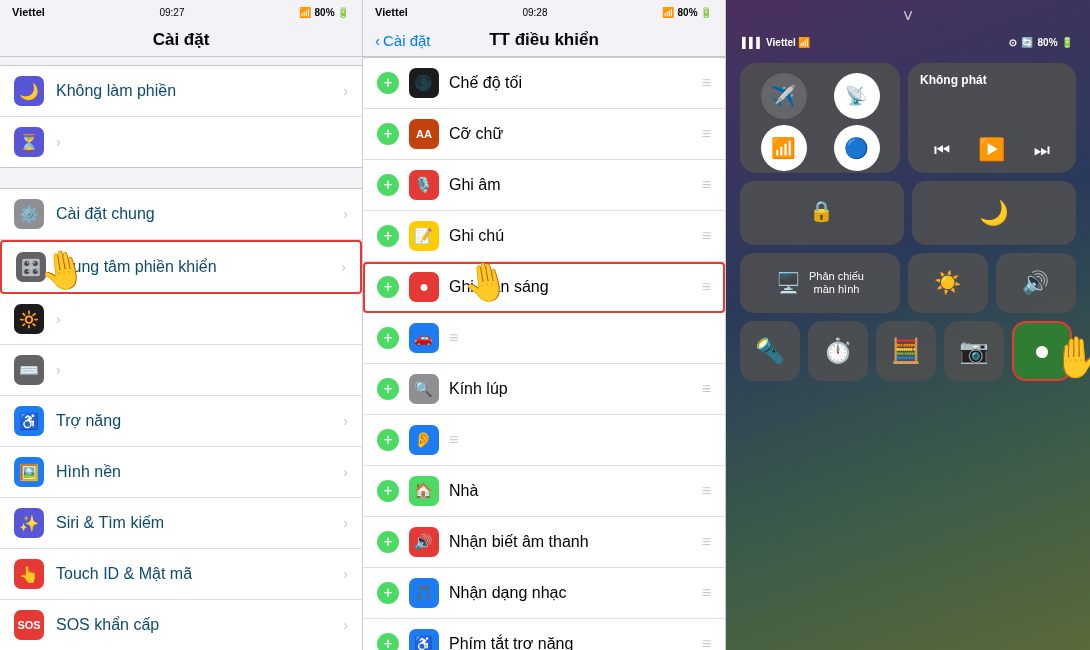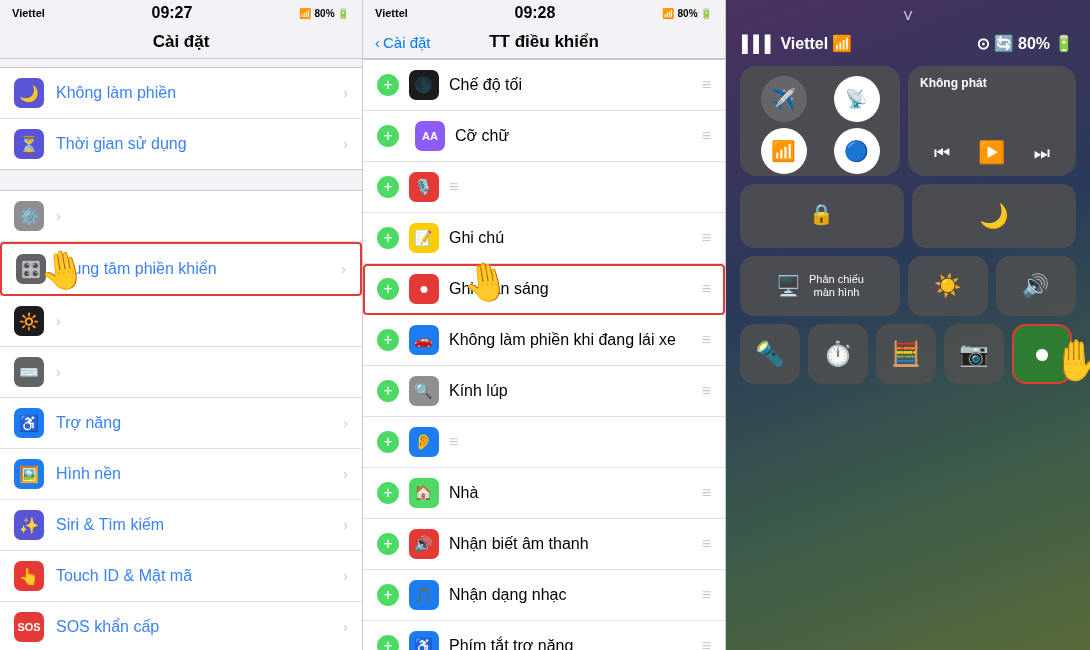--- a/index.html
+++ b/index.html
@@ -26,21 +26,21 @@
       display: flex;
       justify-content: space-between;
       align-items: center;
       padding: 4px 12px;
       background: #f2f2f7;
       font-size: 11px;
       font-weight: 600;
       min-height: 24px;
     }
     .status-bar .carrier { font-size: 11px; font-weight: 600; }
-    .status-bar .time { font-size: 16px; font-weight: 700; }
+    .status-bar .time { font-size: 10px; font-weight: 400; }
     .status-bar .icons { display: flex; align-items: center; gap: 3px; font-size: 10px; }
 
     
     .nav-bar {
       display: flex;
       align-items: center;
       justify-content: center;
       padding: 6px 12px;
       background: #f2f2f7;
       position: relative;
@@ -100,21 +100,21 @@
       align-items: center;
       justify-content: center;
       font-size: 16px;
       color: #fff;
       flex-shrink: 0;
     }
 
     .settings-item .item-label {
       flex: 1;
       font-size: 16px;
-      color: #3b82f6;
+      color: #0c4a6e;
     }
 
     .settings-item .chevron {
       color: #c7c7cc;
       font-size: 14px;
     }
 
     .highlighted-item {
       border: 2px solid #e53935 !important;
       border-radius: 4px;
@@ -198,21 +198,21 @@
       display: flex;
       flex-direction: column;
     }
 
     .cc-status-bar {
       display: flex;
       justify-content: space-between;
       align-items: center;
       padding: 5px 16px;
       color: #fff;
-      font-size: 16px;
+      font-size: 10px;
       font-weight: 600;
       min-height: 26px;
     }
 
     .cc-grid {
       flex: 1;
       padding: 8px 14px;
       display: flex;
       flex-direction: column;
       gap: 8px;
@@ -410,28 +410,28 @@
   <div class="settings-list">
 
     <div class="settings-group" style="margin-top:8px">
       <div class="settings-item">
         <div class="item-icon" style="background:#5856d6;">🌙</div>
         <span class="item-label">Không làm phiền</span>
         <span class="chevron">›</span>
       </div>
       <div class="settings-item">
         <div class="item-icon" style="background:#5856d6;">⏳</div>
-        <span class="item-label">Thời gian sử dụng</span>
         <span class="chevron">›</span>
       </div>
     </div>
 
     <div class="settings-group">
       <div class="settings-item">
         <div class="item-icon" style="background:#8e8e93;">⚙️</div>
+        <span class="item-label">Cài đặt chung</span>
         <span class="chevron">›</span>
       </div>
       <div class="settings-item highlighted-item" style="border:2px solid #e53935; border-radius:4px; z-index:5;">
         <div class="item-icon" style="background:#636366;">🎛️</div>
         <span class="item-label">Trung tâm phiền khiển</span>
         <span class="chevron">›</span>
       </div>
       <div class="settings-item">
         <div class="item-icon" style="background:#1c1c1e;">🔆</div>
         <span class="chevron">›</span>
@@ -495,49 +495,49 @@
 
       <div class="ctrl-item">
         <div class="ctrl-add-btn">+</div>
         <div class="ctrl-item-icon" style="background:#1c1c1e;">🌑</div>
         <span class="ctrl-item-label">Chế độ tối</span>
         <span class="ctrl-drag">≡</span>
       </div>
 
       <div class="ctrl-item">
         <div class="ctrl-add-btn">+</div>
-        <div class="ctrl-item-icon" style="background:#8b5cf6; font-size:11px; font-weight:700; color:#fff;margin-left:6px;">AA</div>
+        <div class="ctrl-item-icon" style="background:#c2410c; font-size:11px; font-weight:700; color:#fff;">AA</div>
         <span class="ctrl-item-label">Cỡ chữ</span>
         <span class="ctrl-drag">≡</span>
       </div>
 
       <div class="ctrl-item">
         <div class="ctrl-add-btn">+</div>
         <div class="ctrl-item-icon" style="background:#e53935;">🎙️</div>
+        <span class="ctrl-item-label">Ghi âm</span>
         <span class="ctrl-drag">≡</span>
       </div>
 
       <div class="ctrl-item">
         <div class="ctrl-add-btn">+</div>
         <div class="ctrl-item-icon" style="background:#ffcc00;">📝</div>
         <span class="ctrl-item-label">Ghi chú</span>
         <span class="ctrl-drag">≡</span>
       </div>
 
       <div class="ctrl-item ctrl-highlighted">
         <div class="ctrl-add-btn">+</div>
         <div class="ctrl-item-icon" style="background:#e53935;">⏺</div>
         <span class="ctrl-item-label">Ghi màn sáng</span>
         <span class="ctrl-drag">≡</span>
       </div>
 
       <div class="ctrl-item">
         <div class="ctrl-add-btn">+</div>
         <div class="ctrl-item-icon" style="background:#1d7cf2;">🚗</div>
-        <span class="ctrl-item-label">Không làm phiền khi đang lái xe</span>
         <span class="ctrl-drag">≡</span>
       </div>
 
       <div class="ctrl-item">
         <div class="ctrl-add-btn">+</div>
         <div class="ctrl-item-icon" style="background:#8e8e93;">🔍</div>
         <span class="ctrl-item-label">Kính lúp</span>
         <span class="ctrl-drag">≡</span>
       </div>
 

